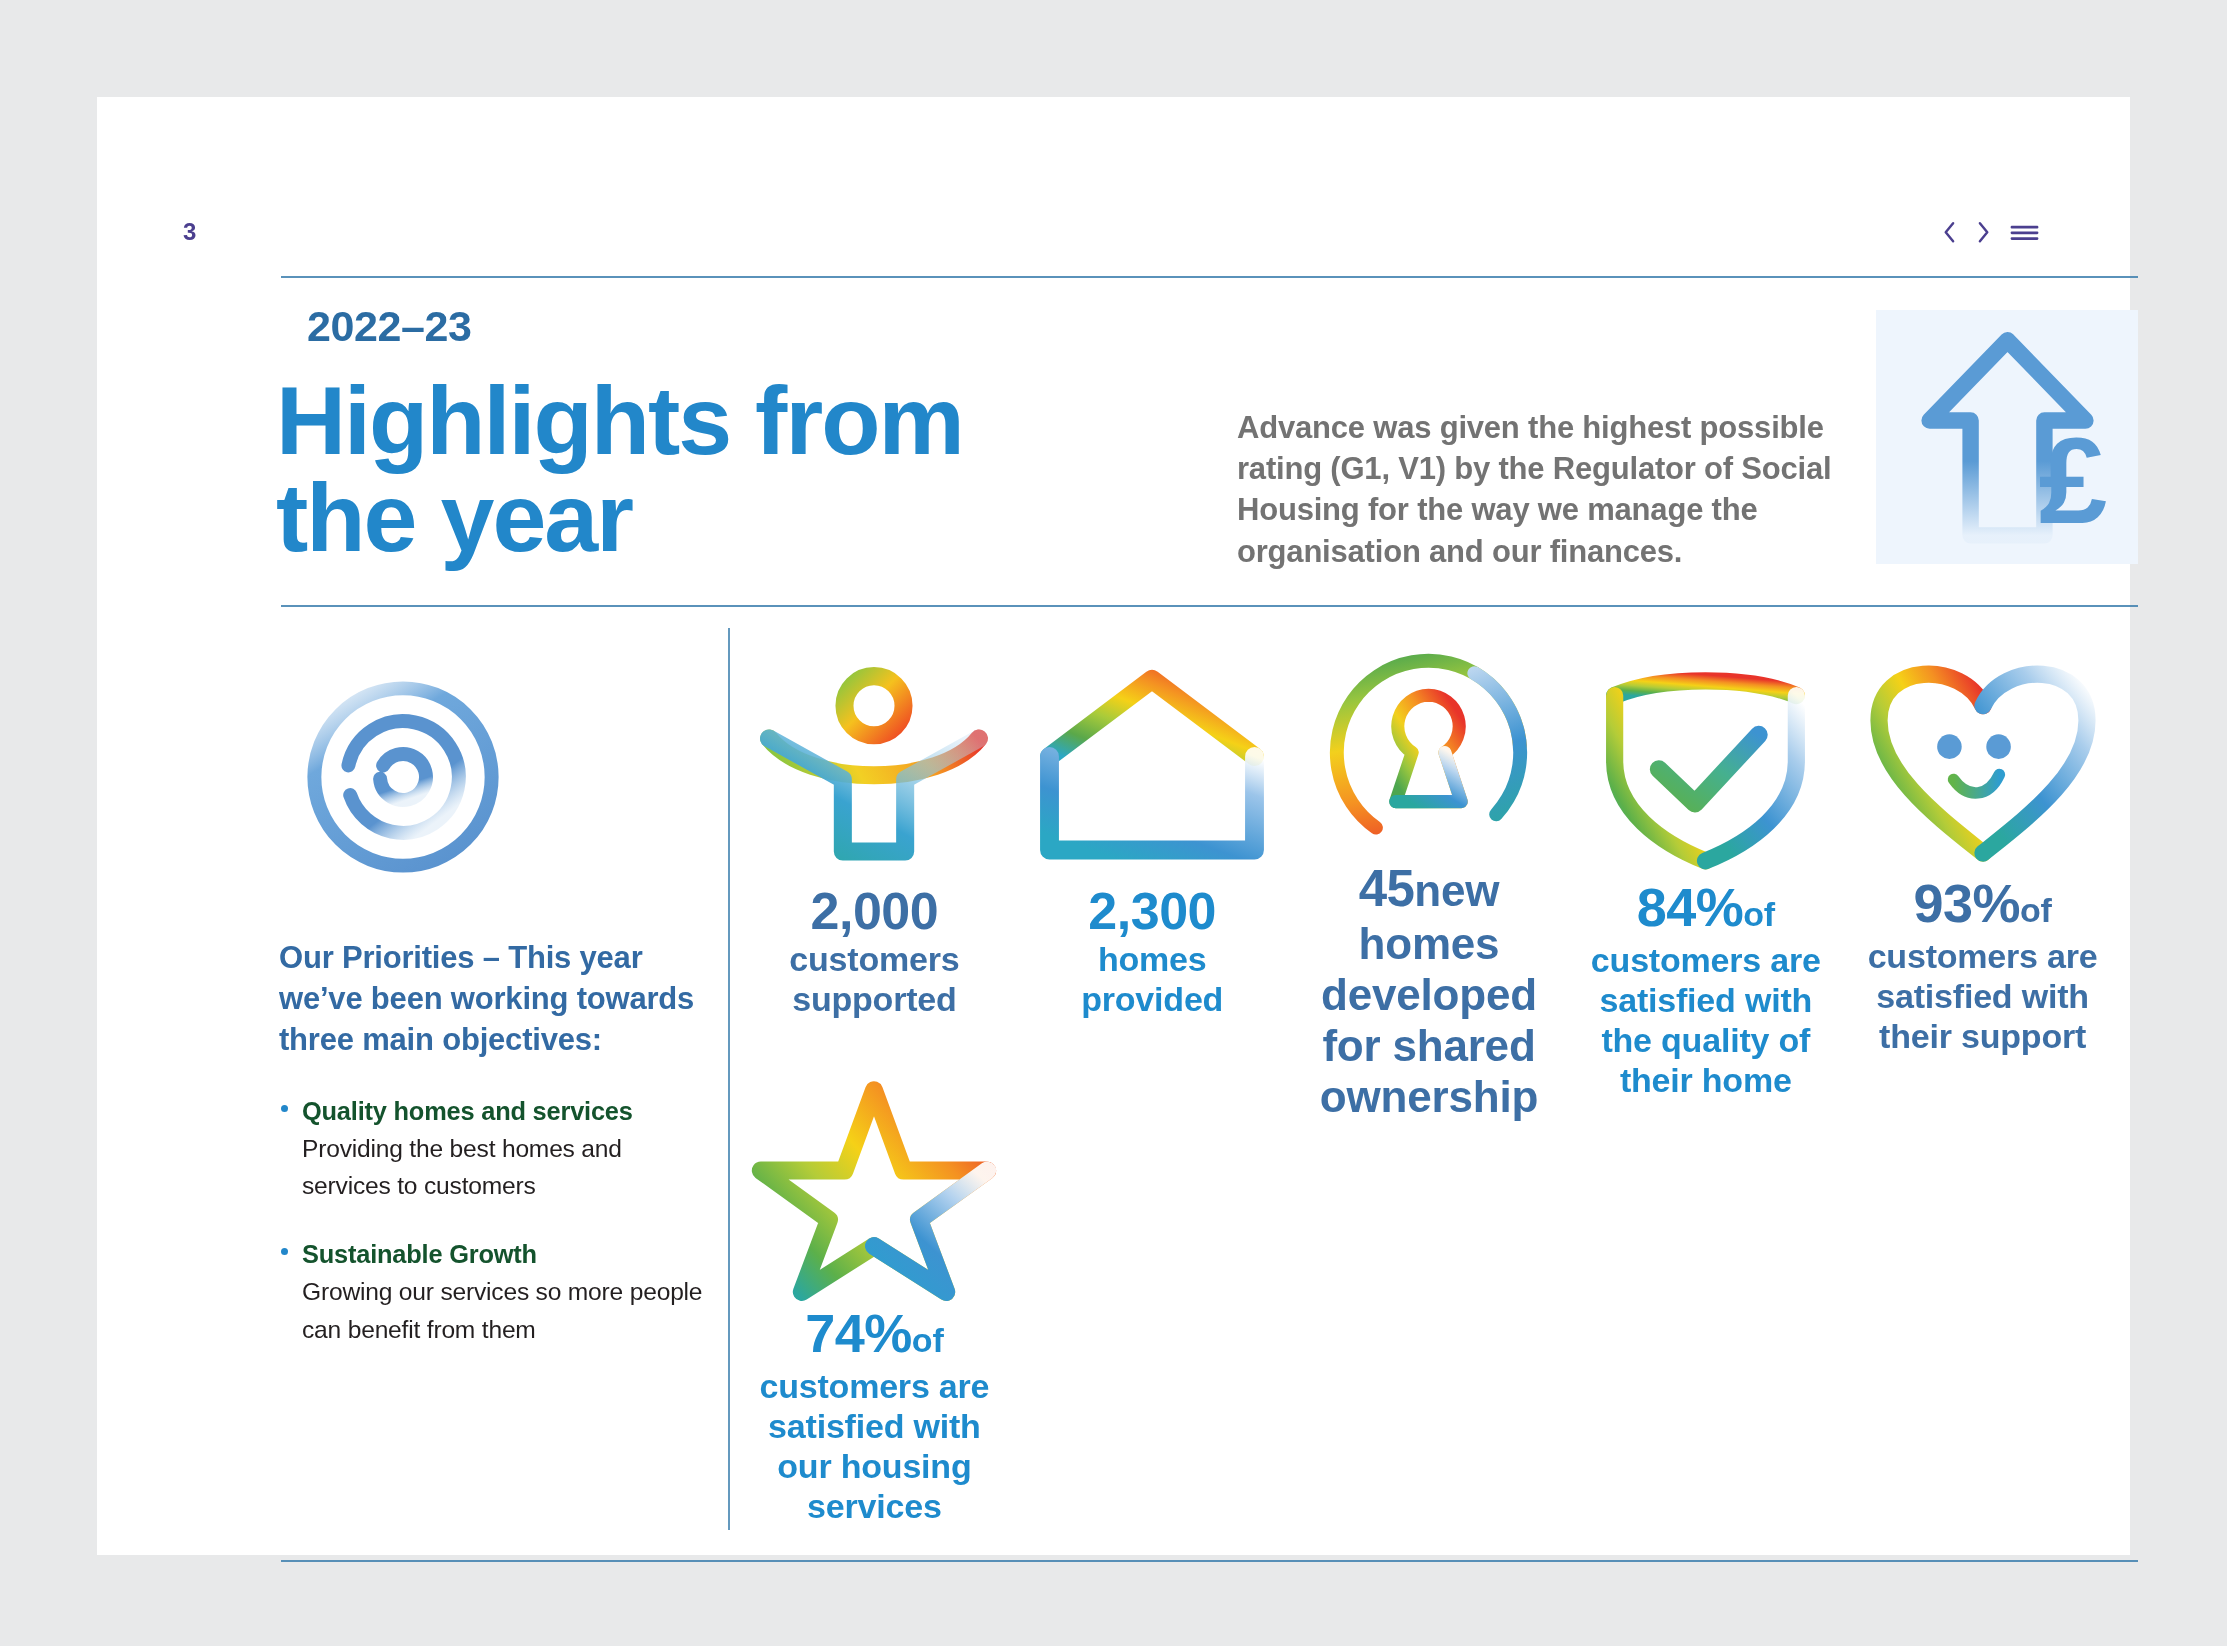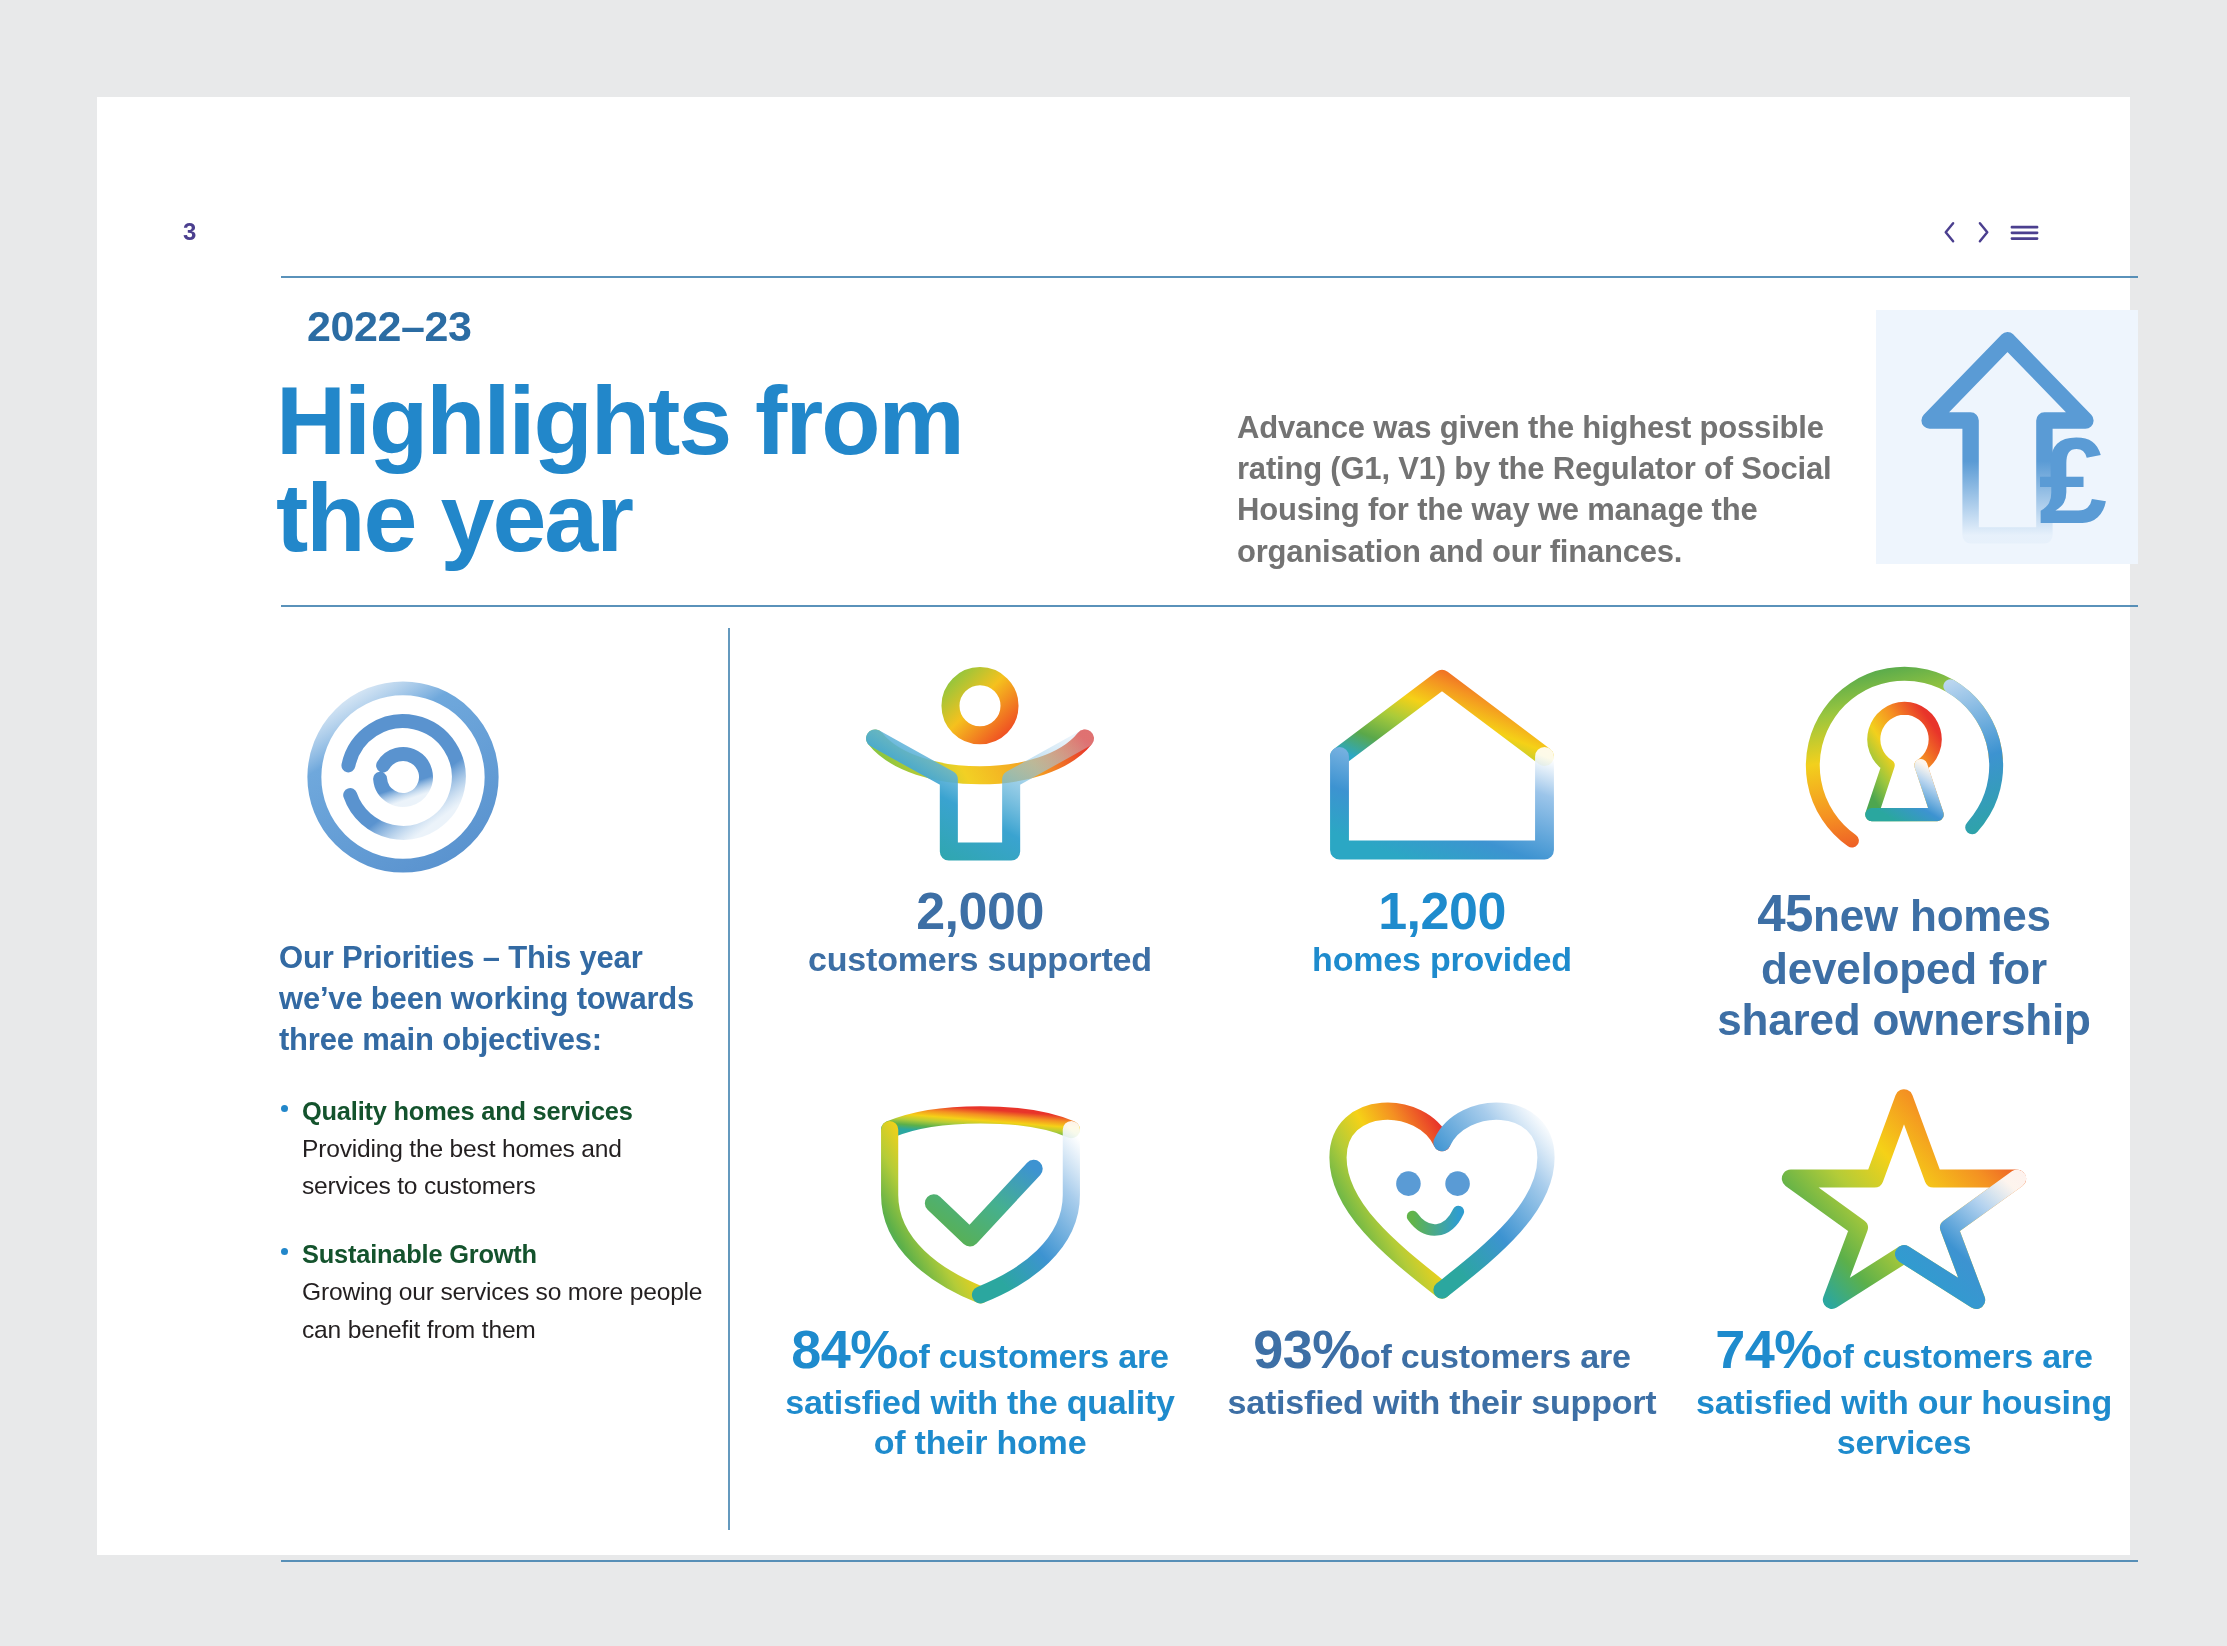--- a/index.html
+++ b/index.html
@@ -140,24 +140,24 @@
     font-size: 24.6px;
     font-weight: 400;
     color: #231f20;
     line-height: 1.53;
     letter-spacing: -0.2px;
   }
 
   
   #stats {
     position: absolute;
-    left: 652px; top: 549px;
+    left: 638px; top: 549px;
     width: 1386px;
     display: grid;
-    grid-template-columns: repeat(3, 1fr);
+    grid-template-columns: repeat(5, 1fr);
     grid-template-rows: 410px 410px;
     row-gap: 16.4px;
   }
   .stat {
     display: flex;
     flex-direction: column;
     align-items: center;
     padding: 0 16.4px;
   }
   .stat .ico { height: 238px; display: flex; align-items: center; justify-content: center; }
@@ -331,21 +331,21 @@
               <stop offset="25%" stop-color="#9cc5ea"></stop>
               <stop offset="70%" stop-color="#3d93d1"></stop>
               <stop offset="100%" stop-color="#2ba7c4"></stop>
             </linearGradient>
           </defs>
           <path d="M20 114 L145 20 L270 114" fill="none" stroke="url(#gH)" stroke-width="23" stroke-linecap="round" stroke-linejoin="round"></path>
           <path d="M270 114 L270 228 L20 228 L20 114" fill="none" stroke="url(#gH2)" stroke-width="23" stroke-linecap="round" stroke-linejoin="round"></path>
         </svg>
       </div>
       <div class="caption c-bright">
-        <span class="big">1,200</span>
+        <span class="big">2,300</span>
         <span class="sml">homes provided</span>
       </div>
     </div>
 
     <div class="stat">
       <div class="ico">
         <svg width="221" height="213" viewBox="0 0 270 260">
           <defs>
             <linearGradient id="gK" x1="0.08" y1="0.9" x2="0.85" y2="0.08">
               <stop offset="0%" stop-color="#4da64f"></stop>

